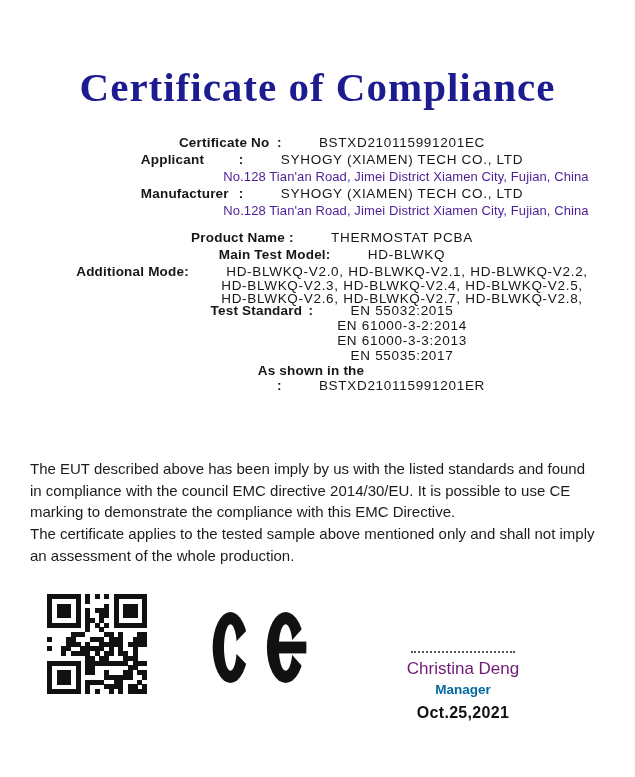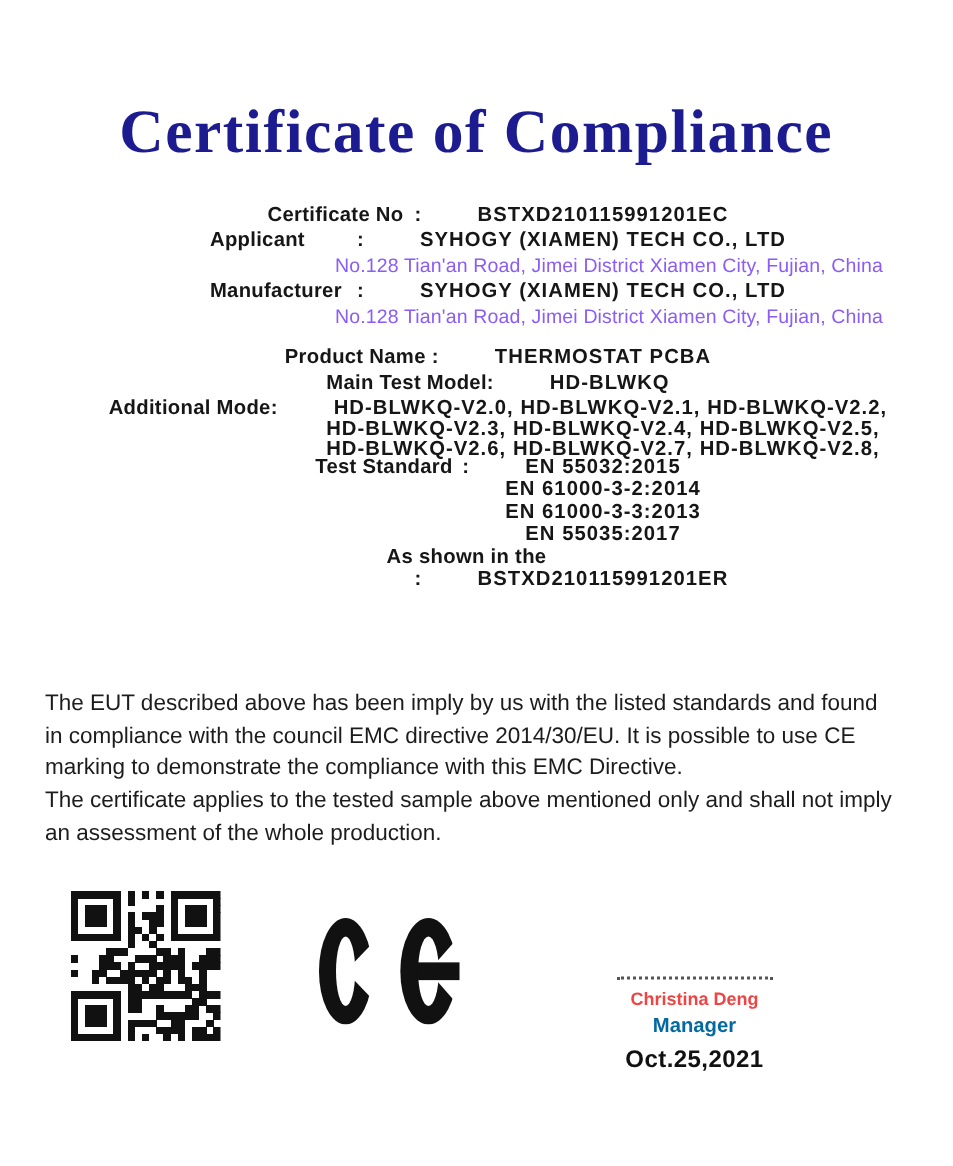--- a/index.html
+++ b/index.html
@@ -13,29 +13,29 @@
     letter-spacing:1px;color:#1c1c90;white-space:nowrap;
   }
   #fields{position:absolute;left:52px;top:134px;width:560px;}
   .frow{display:flex;line-height:17px;font-size:13.5px;justify-content:center;}
   .frow:nth-child(6){margin-top:10px;}
   .frow:nth-child(9),.frow:nth-child(10),.frow:nth-child(11){line-height:12.5px;}
   .frow:nth-child(n+12){line-height:15px;}
   .lbl{flex:0 0 98px;font-weight:bold;white-space:nowrap;letter-spacing:.2px;color:#161616;}
   .colon{flex:0 0 14px;font-weight:bold;color:#161616;}
   .val{white-space:nowrap;color:#161616;}
-  .val.bold{font-weight:bold;letter-spacing:.7px;margin-left:28px;}
-  .val.regular{font-size:13px;letter-spacing:.1px;color:#8b5cf6;margin-left:36px;}
+  .val.bold{font-weight:normal;letter-spacing:.7px;margin-left:28px;}
+  .val.regular{font-size:13px;letter-spacing:.1px;color:#4c1d95;margin-left:36px;}
   #statement{position:absolute;left:30px;top:458px;font-size:15px;line-height:21.7px;color:#1c1c1c;}
   .sline{white-space:nowrap;}
   .qr{position:absolute;left:47px;top:594px;width:100px;height:100px;}
   .ce{position:absolute;left:212px;top:612px;width:95px;height:71px;}
   .sig{position:absolute;left:398px;top:651px;width:130px;text-align:center;}
   .sigline{width:104px;margin:0 auto;height:0;border-top:2px dotted #555;}
-  .signame{margin-top:6px;font-weight:bold;font-size:12px;color:#ef4444;}
+  .signame{margin-top:6px;font-weight:normal;font-size:17px;color:#701a75;}
   .sigrole{margin-top:3px;font-weight:bold;font-size:13.5px;color:#0369a1;}
   .sigdate{margin-top:7px;font-weight:bold;font-size:16px;letter-spacing:.3px;color:#111;}
 </style>
 </head>
 <body>
 
 <div class="page">
 
   <div class="title" style="color: rgb(28, 28, 144);">Certificate of Compliance</div>
 

